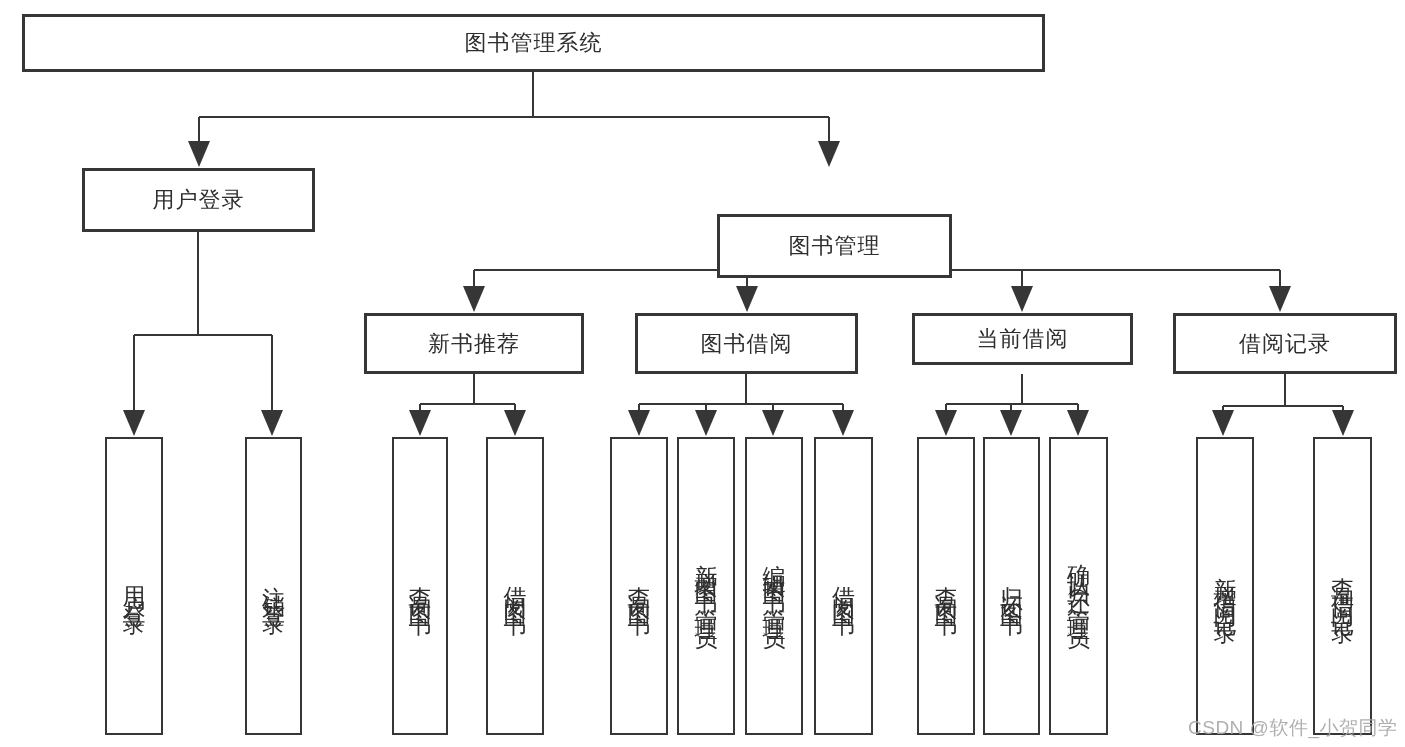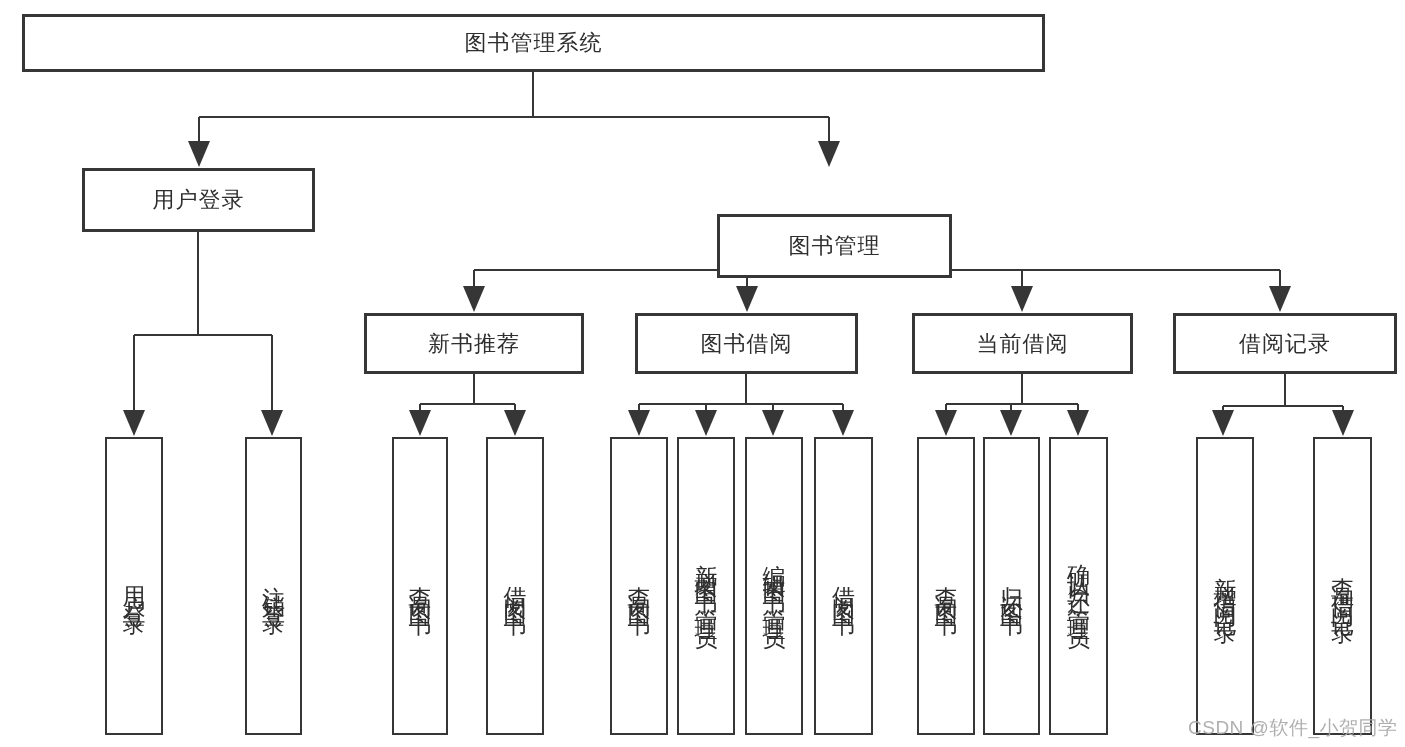--- a/index.html
+++ b/index.html
@@ -83,21 +83,21 @@
     </g>
   </svg>
 
   <div class="node" style="left:22px; top:14px; width:1023px; height:58px;">图书管理系统</div>
 
   <div class="node" style="left:82px; top:168px; width:233px; height:64px;">用户登录</div>
   <div class="node" style="left:717px; top:168px; width:235px; height:64px;margin-top:46px;">图书管理</div>
 
   <div class="node" style="left:364px; top:313px; width:220px; height:61px;">新书推荐</div>
   <div class="node" style="left:635px; top:313px; width:223px; height:61px;">图书借阅</div>
-  <div class="node" style="left:912px; top:313px; width:221px; height:61px;">当前借阅</div>
+  <div class="node" style="left:912px; top:313px; width:221px; height:52px;">当前借阅</div>
   <div class="node" style="left:1173px; top:313px; width:224px; height:61px;">借阅记录</div>
 
   <div class="node leaf" style="left:105px; top:437px; width:58px; height:298px;">
     <span class="vtext">用户登录</span>
   </div>
   <div class="node leaf" style="left:245px; top:437px; width:57px; height:298px;">
     <span class="vtext">注销登录</span>
   </div>
 
   <div class="node leaf" style="left:392px; top:437px; width:56px; height:298px;">

